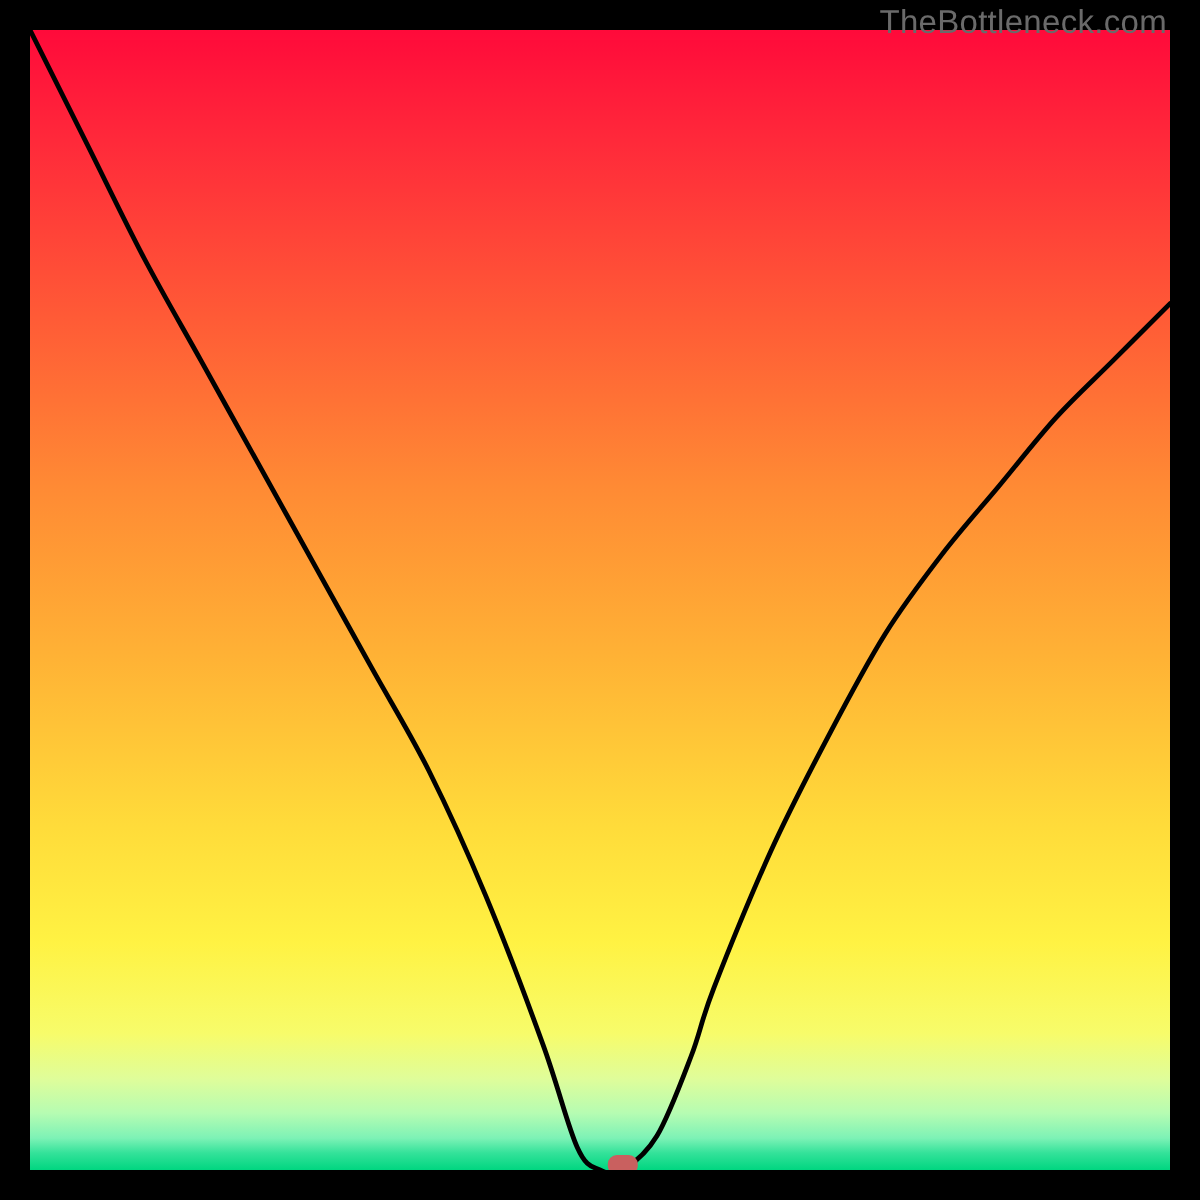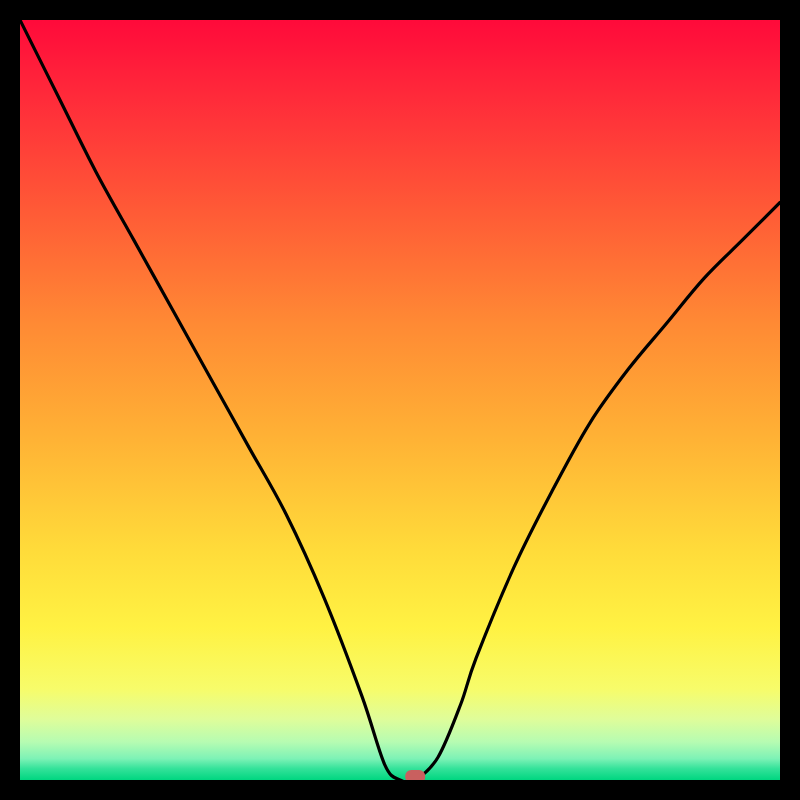--- a/index.html
+++ b/index.html
@@ -56,13 +56,14 @@
           <stop offset="97.2%" stop-color="#7df2b6"></stop>
           <stop offset="98.5%" stop-color="#34e29a"></stop>
           <stop offset="100%" stop-color="#00d680"></stop>
         </linearGradient>
       </defs>
       <rect x="0" y="0" width="760" height="760" fill="url(#bg-grad)"></rect>
       <path id="curve" fill="none" stroke="#000" stroke-width="3.2" stroke-linejoin="round" stroke-linecap="round" d="M 0 0 C 6.33 12.67, 25.33 50.67, 38.00 76.00 C 50.67 101.33, 63.33 127.93, 76.00 152.00 C 88.67 176.07, 101.33 197.60, 114.00 220.40 C 126.67 243.20, 139.33 266.00, 152.00 288.80 C 164.67 311.60, 177.33 334.40, 190.00 357.20 C 202.67 380.00, 215.33 402.80, 228.00 425.60 C 240.67 448.40, 253.33 468.67, 266.00 494.00 C 278.67 519.33, 291.33 547.20, 304.00 577.60 C 316.67 608.00, 331.87 648.53, 342.00 676.40 C 352.13 704.27, 358.47 730.87, 364.80 744.80 C 371.13 758.73, 374.93 757.47, 380.00 760.00 C 385.07 762.53, 388.87 763.80, 395.20 760.00 C 401.53 756.20, 410.40 749.87, 418.00 737.20 C 425.60 724.53, 434.47 700.47, 440.80 684.00 C 447.13 667.53, 447.13 661.20, 456.00 638.40 C 464.87 615.60, 481.33 575.07, 494.00 547.20 C 506.67 519.33, 519.33 495.27, 532.00 471.20 C 544.67 447.13, 557.33 423.07, 570.00 402.80 C 582.67 382.53, 595.33 366.07, 608.00 349.60 C 620.67 333.13, 633.33 319.20, 646.00 304.00 C 658.67 288.80, 671.33 272.33, 684.00 258.40 C 696.67 244.47, 709.33 233.07, 722.00 220.40 C 734.67 207.73, 753.67 188.73, 760.00 182.40"></path>
       <rect id="marker" rx="6" ry="6" width="20" height="13" fill="#c9605f" x="385.2" y="750.0"></rect>
     </svg>
   </div>
+  <div class="watermark">TheBottleneck.com</div>
 </div>
 
 </body></html>

